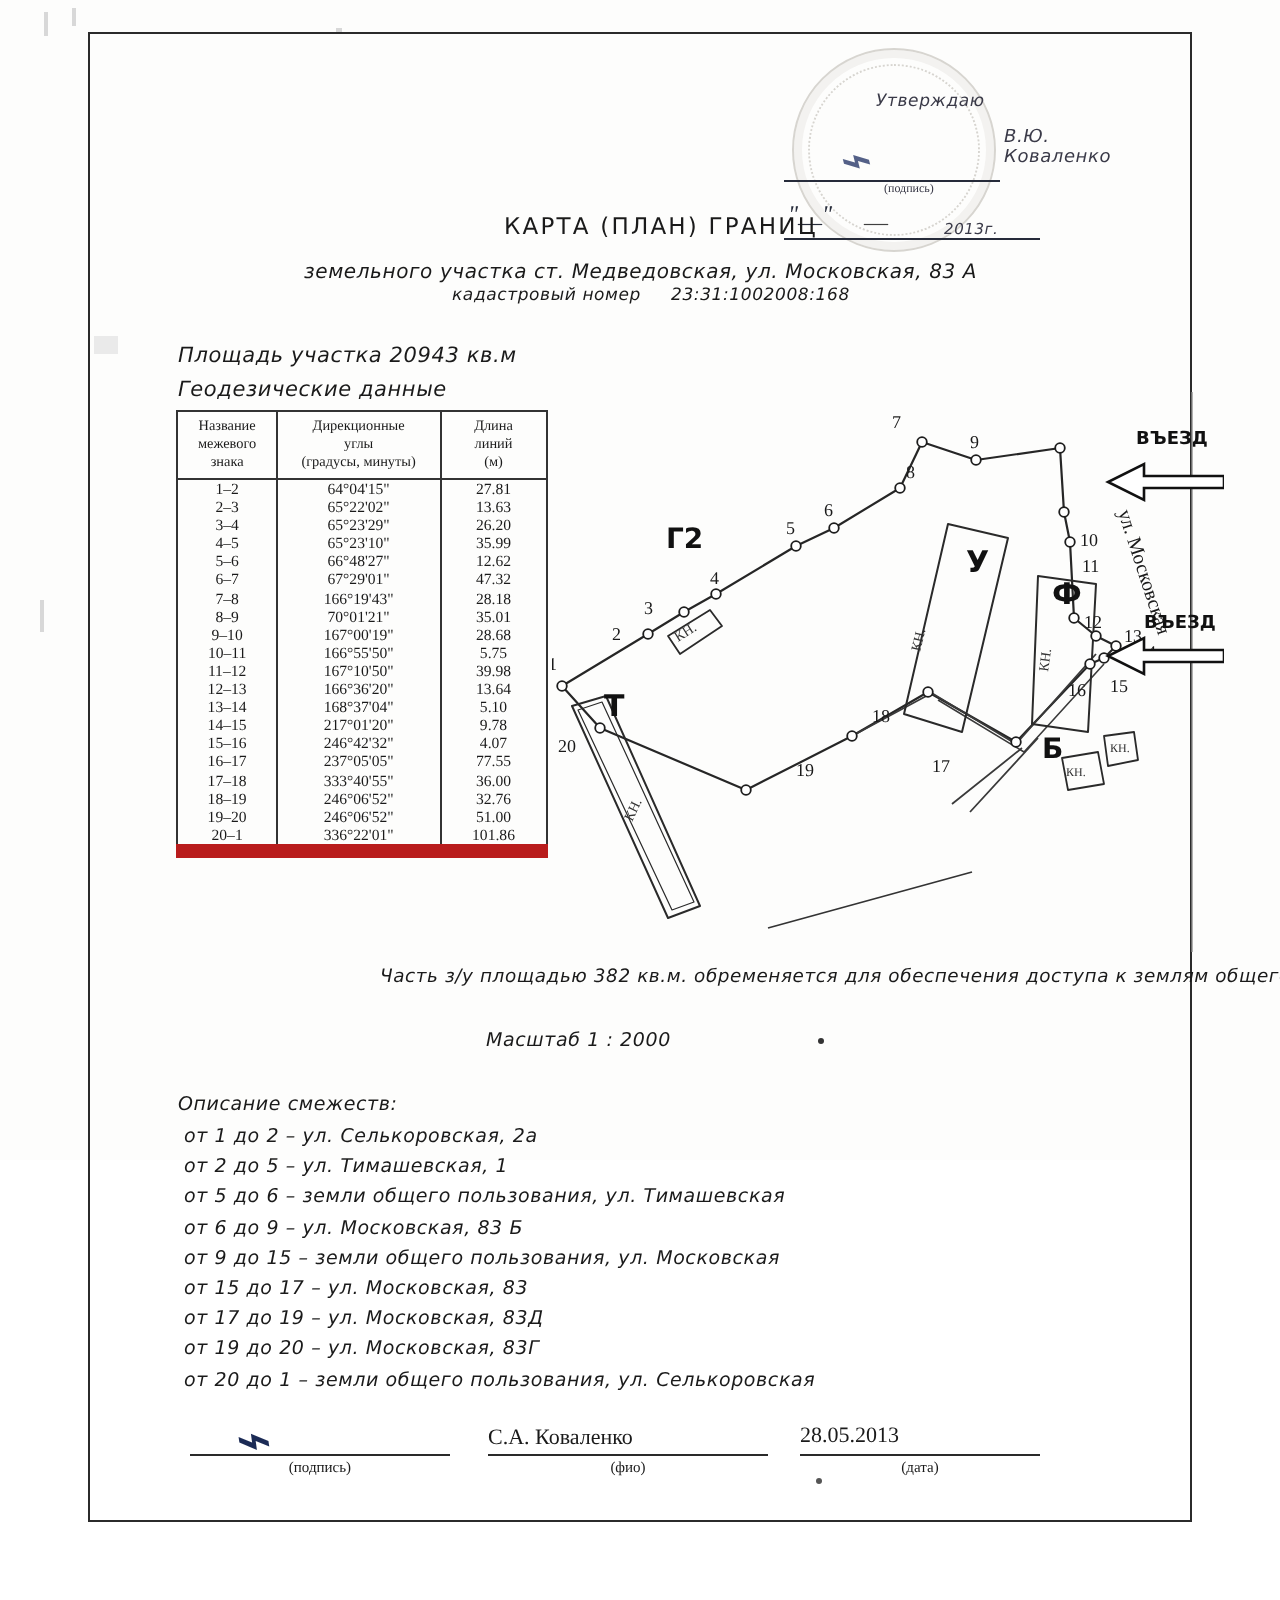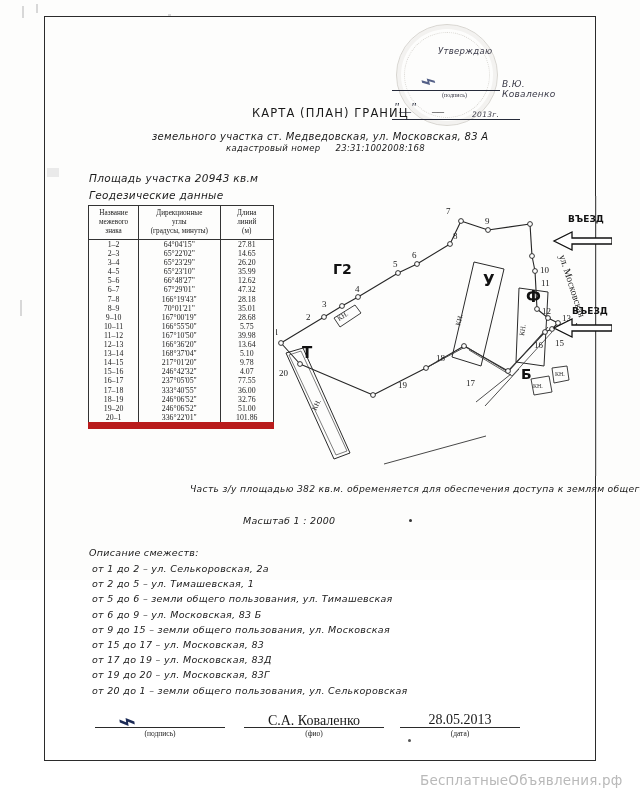--- a/index.html
+++ b/index.html
@@ -89,21 +89,21 @@
   #seal::after {
     content: "";
     position: absolute;
     left: 7px; top: 7px; right: 7px; bottom: 7px;
     border-radius: 50%;
     border: 1px dotted #b9b5ad;
   }
   .stamp-txt { position: absolute; font-size: 8px; color: #3a3a48; }
   #stamp-approve { left: 54px; top: 24px; font-size: 8.5px; }
   #stamp-role    { left: 12px; top: 37px; font-size: 9px; }
-  #stamp-name    { left: 118px; top: 57px; font-size: 9px; }
+  #stamp-name    { left: 118px; top: 42px; font-size: 9px; }
   #stamp-sigcap  { left: 58px; top: 70px; font-size: 6px; }
   #stamp-year    { left: 88px; top: 88px; font-size: 7.5px; }
   .stamp-rule {
     position: absolute; height: 0;
     border-top: 1px solid #262b3a;
   }
   #stamp-rule-1 { left: 8px; top: 68px; width: 108px; }
   #stamp-rule-2 { left: 8px; top: 97px; width: 128px; }
   #stamp-scribble {
     position: absolute; left: 36px; top: 40px;
@@ -177,21 +177,21 @@
 
   
   .sig-group { position: absolute; }
   .sig-rule {
     position: absolute; height: 0; border-top: 1px solid #2a2a2a;
   }
   .sig-cap {
     position: absolute; font-size: 7.5px; text-align: center;
   }
   .sig-val {
-    position: absolute; font-size: 14px; text-align: center;
+    position: absolute; font-size: 11px; text-align: left;
   }
   #sig-scribble {
     position: absolute; left: 118px; top: 703px;
     font-size: 30px; color: #1b2a55; font-style: italic;
     font-family: "DejaVu Sans", sans-serif;
     transform: rotate(-8deg);
   }
   #sig-dot {
     position: absolute; left: 408px; top: 739px;
     width: 3px; height: 3px; background: #555; border-radius: 50%;
@@ -269,21 +269,21 @@
     </thead>
     <tbody id="geo-table-body">
         <tr>
           <td class="c-name">1–2</td>
           <td class="c-ang">64°04'15"</td>
           <td class="c-len">27.81</td>
         </tr>
         <tr>
           <td class="c-name">2–3</td>
           <td class="c-ang">65°22'02"</td>
-          <td class="c-len">14.65</td>
+          <td class="c-len">13.63</td>
         </tr>
         <tr>
           <td class="c-name">3–4</td>
           <td class="c-ang">65°23'29"</td>
           <td class="c-len">26.20</td>
         </tr>
         <tr>
           <td class="c-name">4–5</td>
           <td class="c-ang">65°23'10"</td>
           <td class="c-len">35.99</td>
@@ -506,15 +506,14 @@
     <div class="sig-cap" style="left:244px;top:729px;width:140px;">(фио)</div>
   </div>
 
   <div class="sig-group">
     <div class="sig-val" style="left:400px;top:712px;width:120px;">28.05.2013</div>
     <div class="sig-rule" style="left:400px;top:727px;width:120px;"></div>
     <div class="sig-cap" style="left:400px;top:729px;width:120px;">(дата)</div>
   </div>
   <div id="sig-dot"></div>
 
-  <div id="watermark">БесплатныеОбъявления.рф</div>
 
 </div>
 
 </body></html>

